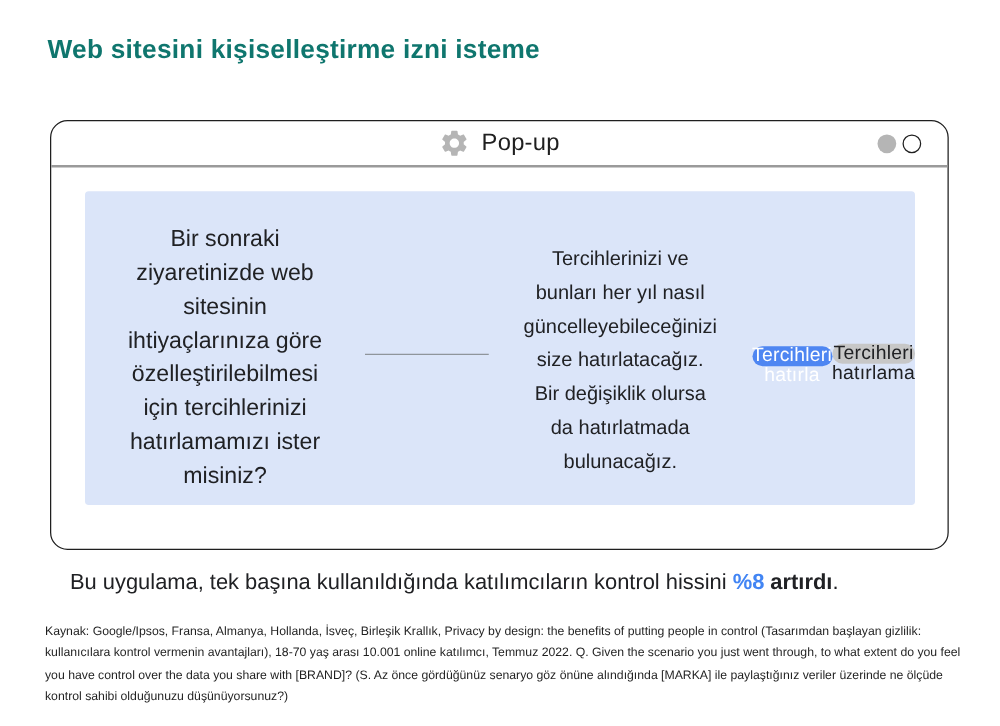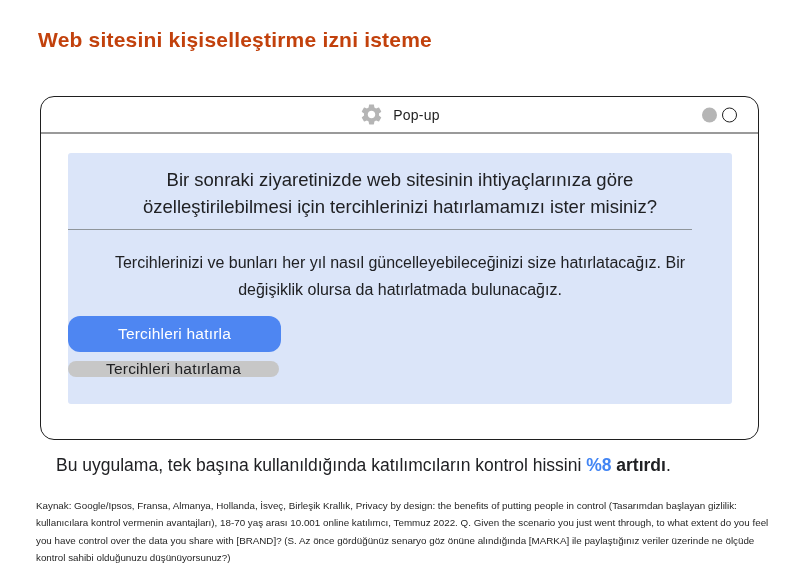--- a/index.html
+++ b/index.html
@@ -1,68 +1,68 @@
 <!DOCTYPE html>
 <html><head>
 <meta charset="utf-8">
 <style>
   * { margin: 0; padding: 0; box-sizing: border-box; }
   html, body { width: 800px; height: 581px; background: #ffffff; overflow: hidden; }
   body { font-family: "Liberation Sans", sans-serif; color: #202124; position: relative; }
 
   .page-title {
     position: absolute; left: 38px; top: 28px;
-    font-size: 21px; font-weight: 600; letter-spacing: 0.2px; color: #c2410c;
+    font-size: 21px; font-weight: 600; letter-spacing: 0.2px; color: #0f766e;
   }
 
   
   .window {
     position: absolute; left: 40px; top: 96px; width: 719px; height: 344px;
     border: 1.5px solid #1f1f1f; border-radius: 14px; background: #ffffff;
   }
   .titlebar {
     position: relative; height: 37px;
     display: flex; align-items: center; justify-content: center;
     border-bottom: 2px solid #9a9a9a;
   }
   .gear { width: 25px; height: 25px; margin-right: 9px; }
-  .window-title { font-size: 14px; font-weight: 500; color: #1f1f1f; letter-spacing: 0.2px; }
+  .window-title { font-size: 19px; font-weight: 500; color: #1f1f1f; letter-spacing: 0.2px; }
   .window-controls {
     position: absolute; right: 21px; top: 50%; transform: translateY(-50%);
     display: flex; align-items: center; gap: 5px;
   }
   .circle { width: 15px; height: 15px; border-radius: 50%; }
   .circle.filled { background: #b5b5b5; }
   .circle.outline { background: #ffffff; border: 1.8px solid #1f1f1f; }
 
   
   .panel {
     position: absolute; left: 27px; top: 56px; width: 664px; height: 251px;
     background: #dbe5f9; border-radius: 3px;
-    display: flex; flex-direction: column; 
+    display: flex; flex-direction: row; align-items: center;
   }
   .question {
     margin: 13px 34px 0; font-size: 18.5px; line-height: 27px;
     font-weight: 500; color: #202124; text-align: center;
   }
   .divider {
     width: 624px; height: 0; margin-top: 9px;
     border: none; border-top: 1.5px solid #8f959b;
   }
   .description {
     margin: 19px 28px 0; font-size: 16px; line-height: 27px;
     font-weight: 400; color: #202124; text-align: center;
   }
   .btn {
     display: block; border: none; cursor: pointer;
     font-family: "Liberation Sans", sans-serif; font-size: 15.5px;
     line-height: 1; letter-spacing: 0.2px;
   }
   .btn.primary {
-    margin-top: 13px; width: 213px; height: 36px; border-radius: 12px;
+    margin-top: 13px; width: 213px; height: 16px; border-radius: 12px;
     background: #4e86f2; color: #ffffff;
   }
   .btn.secondary {
     margin-top: 9px; width: 211px; height: 16px; border-radius: 12.5px;
     background: #c7c7c7; color: #202124;
   }
 
   .statement {
     position: absolute; left: 56px; top: 455px;
     font-size: 17.5px; color: #202124; white-space: pre-wrap;

